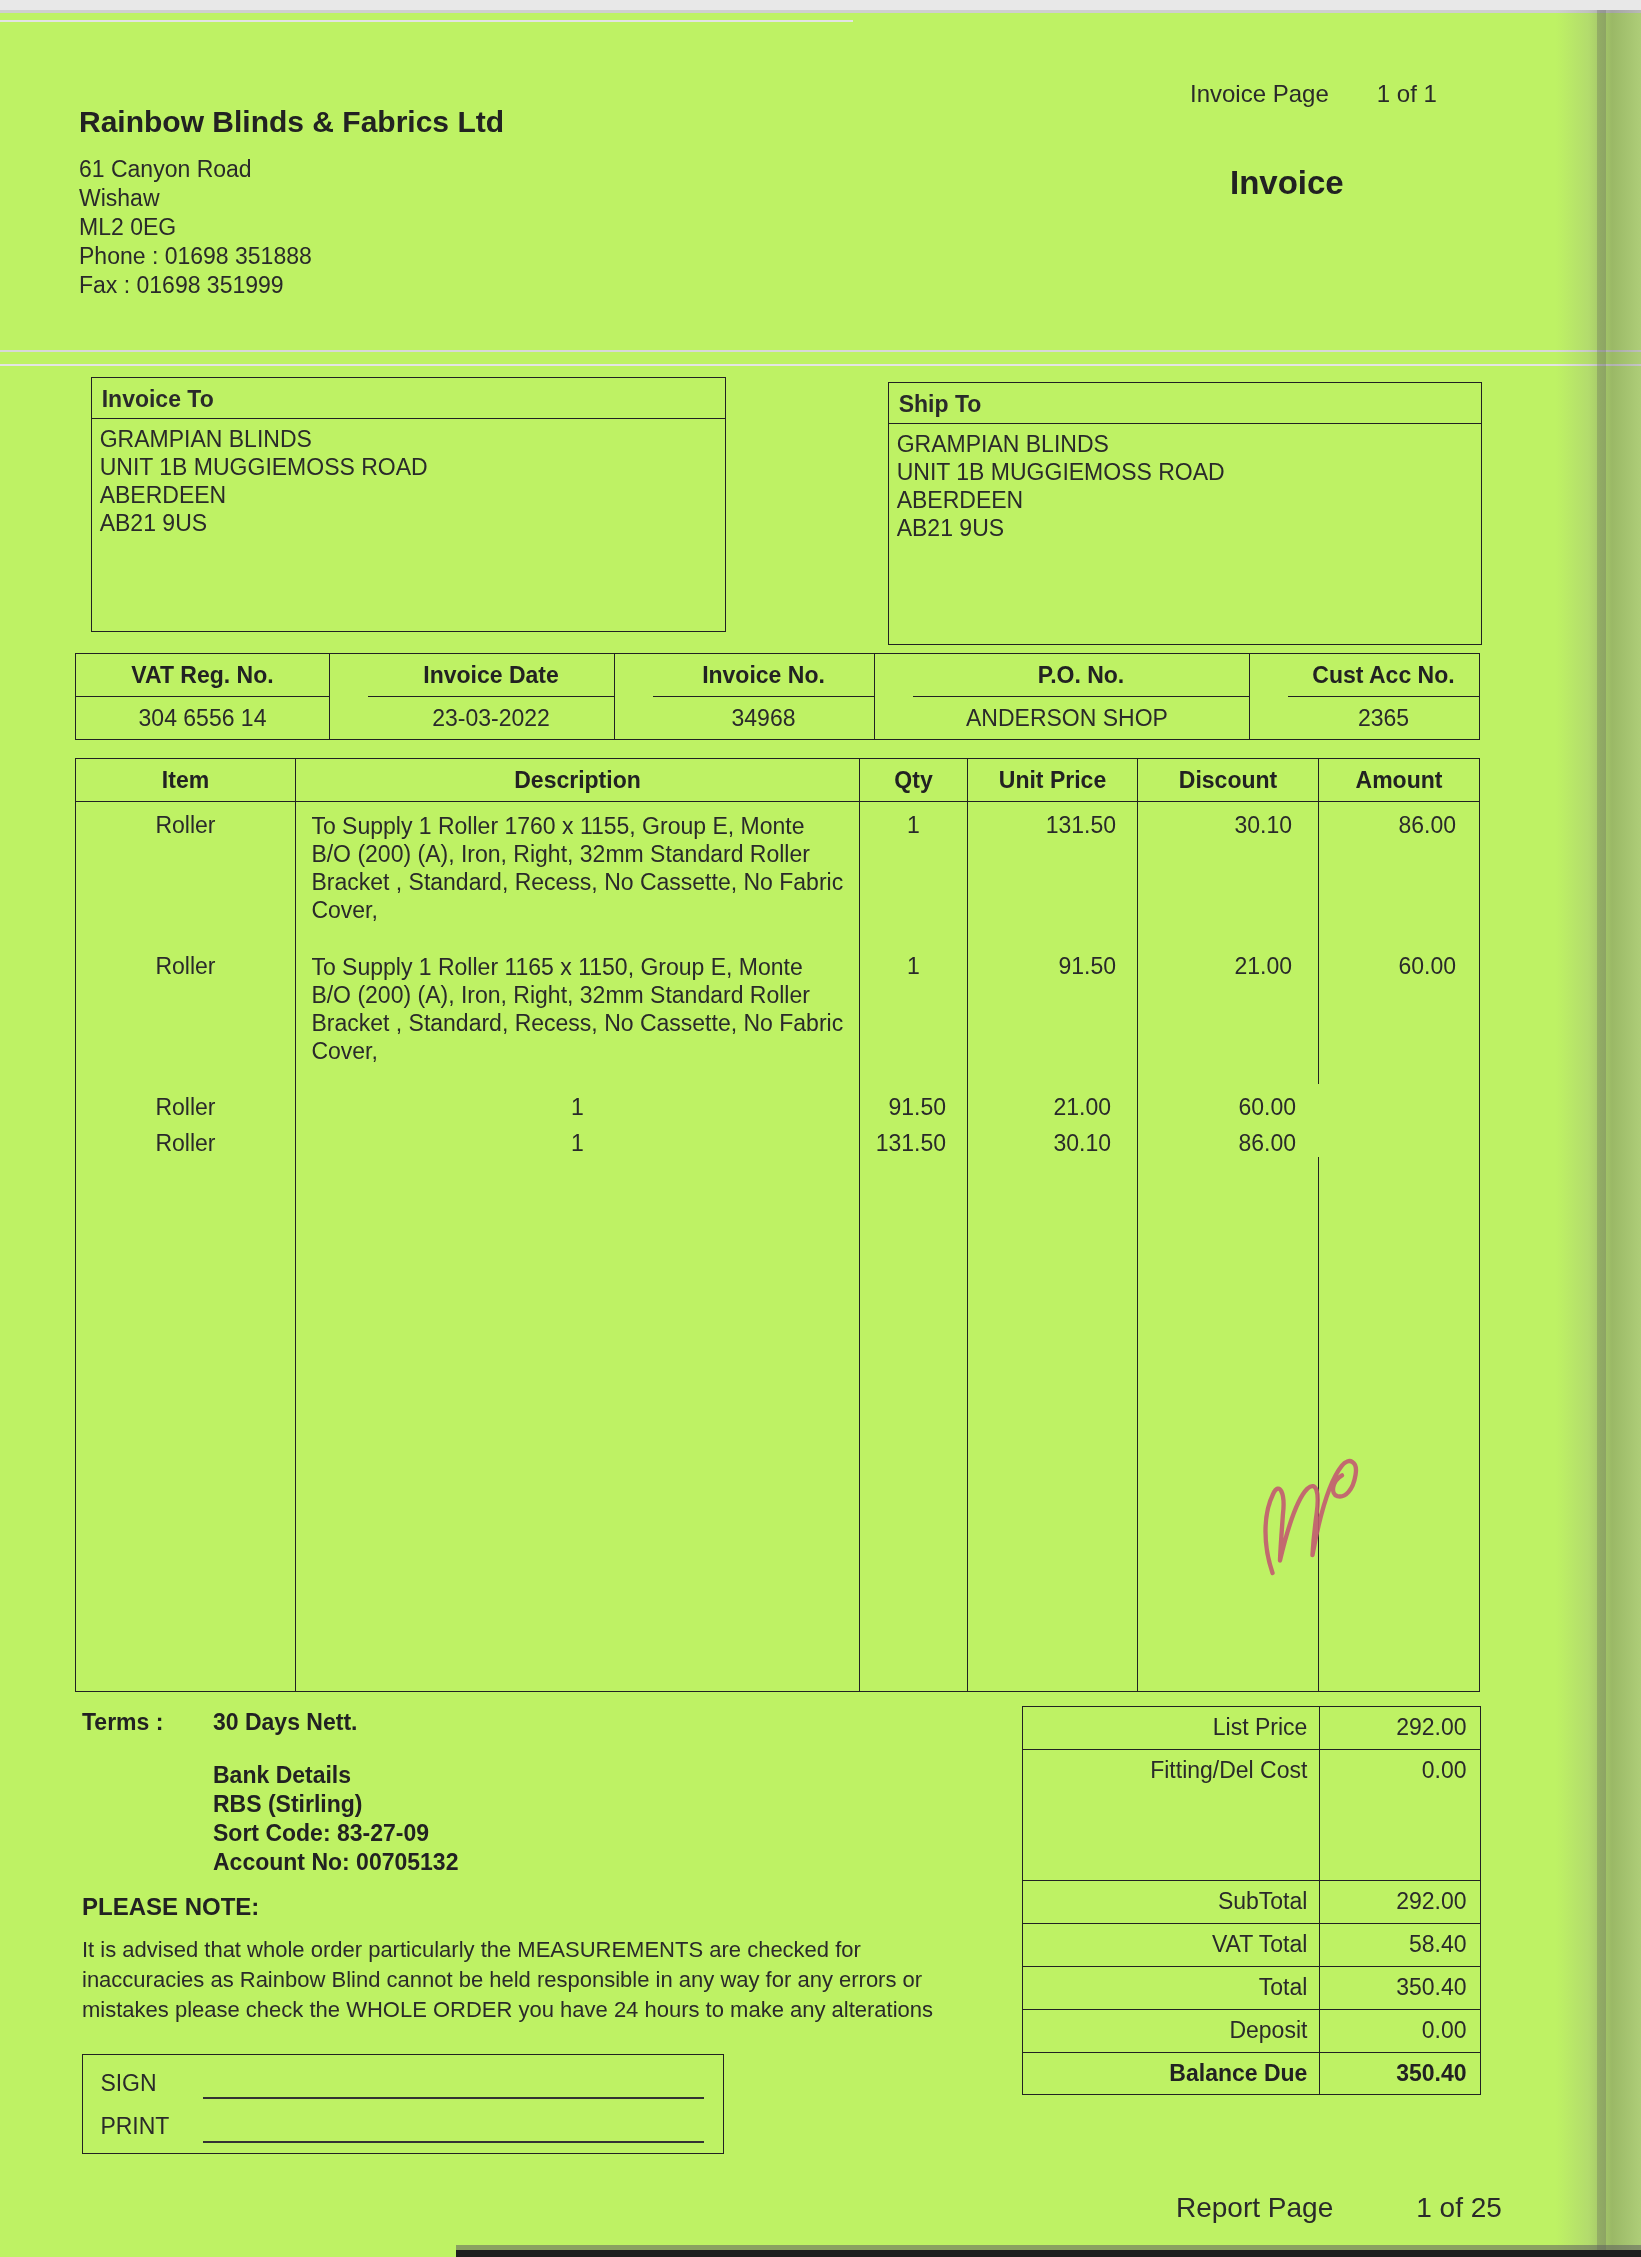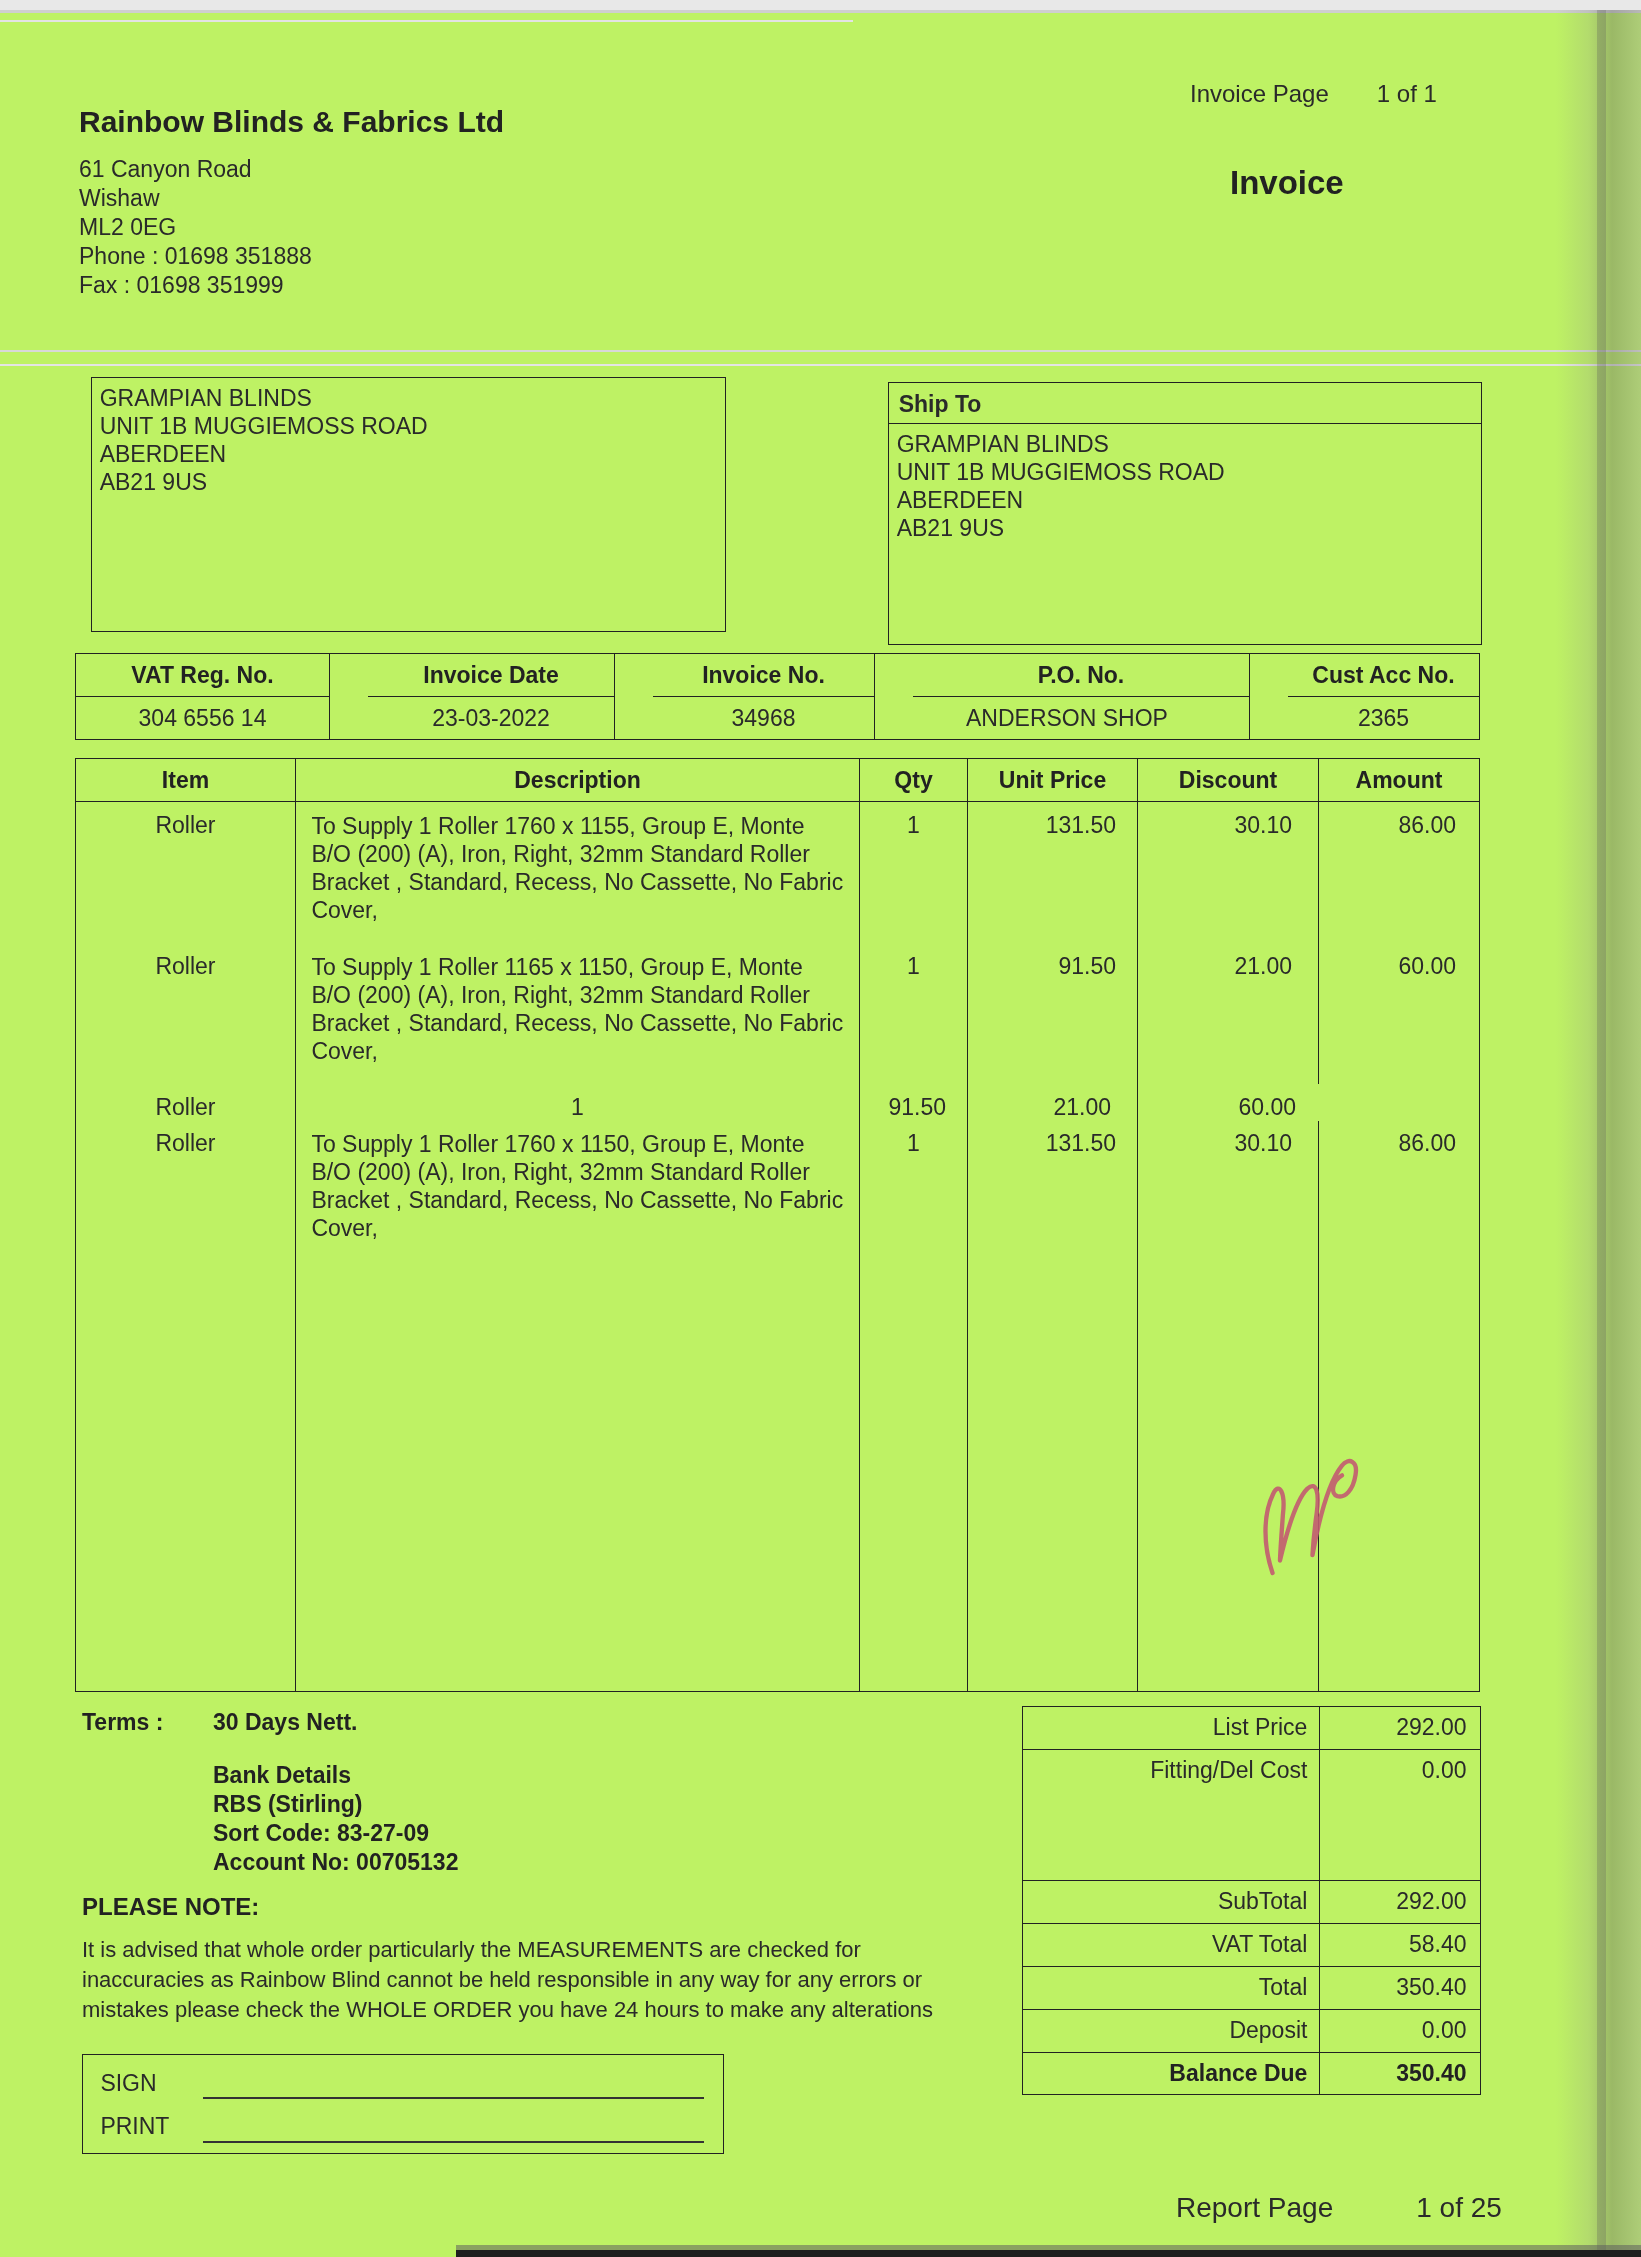--- a/index.html
+++ b/index.html
@@ -172,20 +172,21 @@
     <div>61 Canyon Road</div>
     <div>Wishaw</div>
     <div>ML2 0EG</div>
     <div>Phone : 01698 351888</div>
     <div>Fax : 01698 351999</div>
   </div>
 
   <div class="invoice-title">Invoice</div>
 
   <div class="addr-box box-invoice-to">
+    <div class="addr-label">Invoice To</div>
     <div class="addr-content">
       <div>GRAMPIAN BLINDS</div>
       <div>UNIT 1B MUGGIEMOSS ROAD</div>
       <div>ABERDEEN</div>
       <div>AB21 9US</div>
     </div>
   </div>
 
   <div class="addr-box box-ship-to">
     <div class="addr-label">Ship To</div>
@@ -246,21 +247,20 @@
       <div class="items-grid item-row">
         <div class="cell-item">Roller</div>
         <div class="cell-qty">1</div>
         <div class="cell-price">91.50</div>
         <div class="cell-discount">21.00</div>
         <div class="cell-amount">60.00</div>
       </div>
 
       <div class="items-grid item-row">
         <div class="cell-item">Roller</div>
-        <div class="cell-desc">To Supply 1 Roller  1760 x 1150, Group E, Monte B/O (200) (A), Iron, Right, 32mm Standard Roller Bracket , Standard, Recess, No Cassette, No Fabric Cover,</div>
         <div class="cell-qty">1</div>
         <div class="cell-price">131.50</div>
         <div class="cell-discount">30.10</div>
         <div class="cell-amount">86.00</div>
       </div>
 
       <div class="items-grid item-filler">
         <div></div>
           <div></div>
           <div></div>

